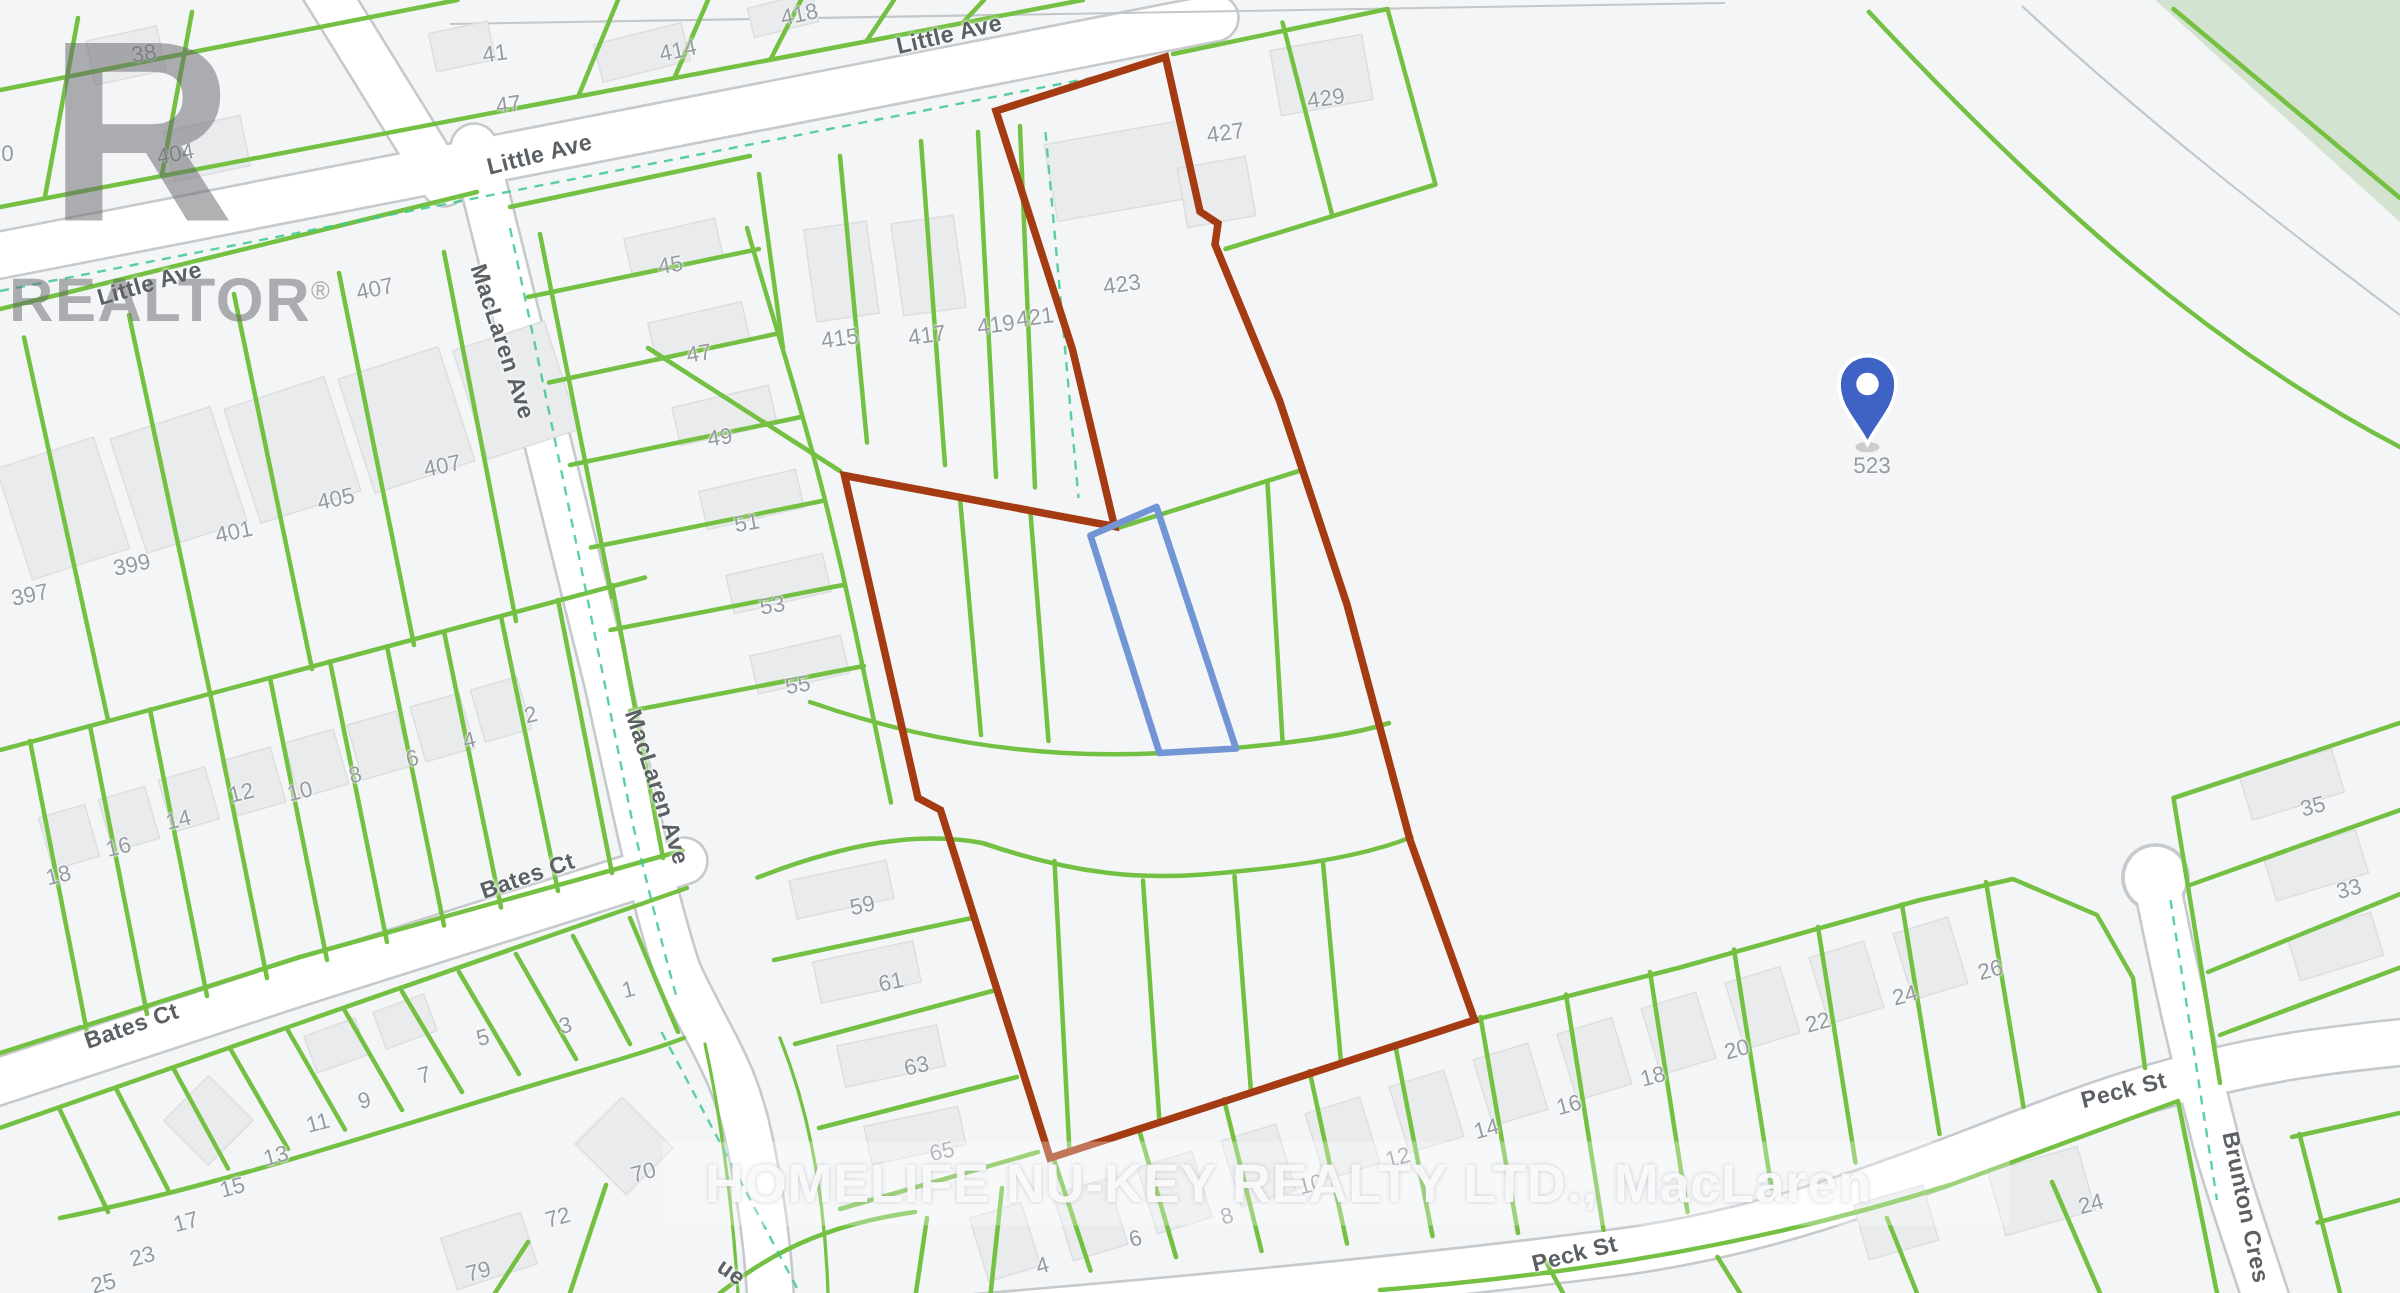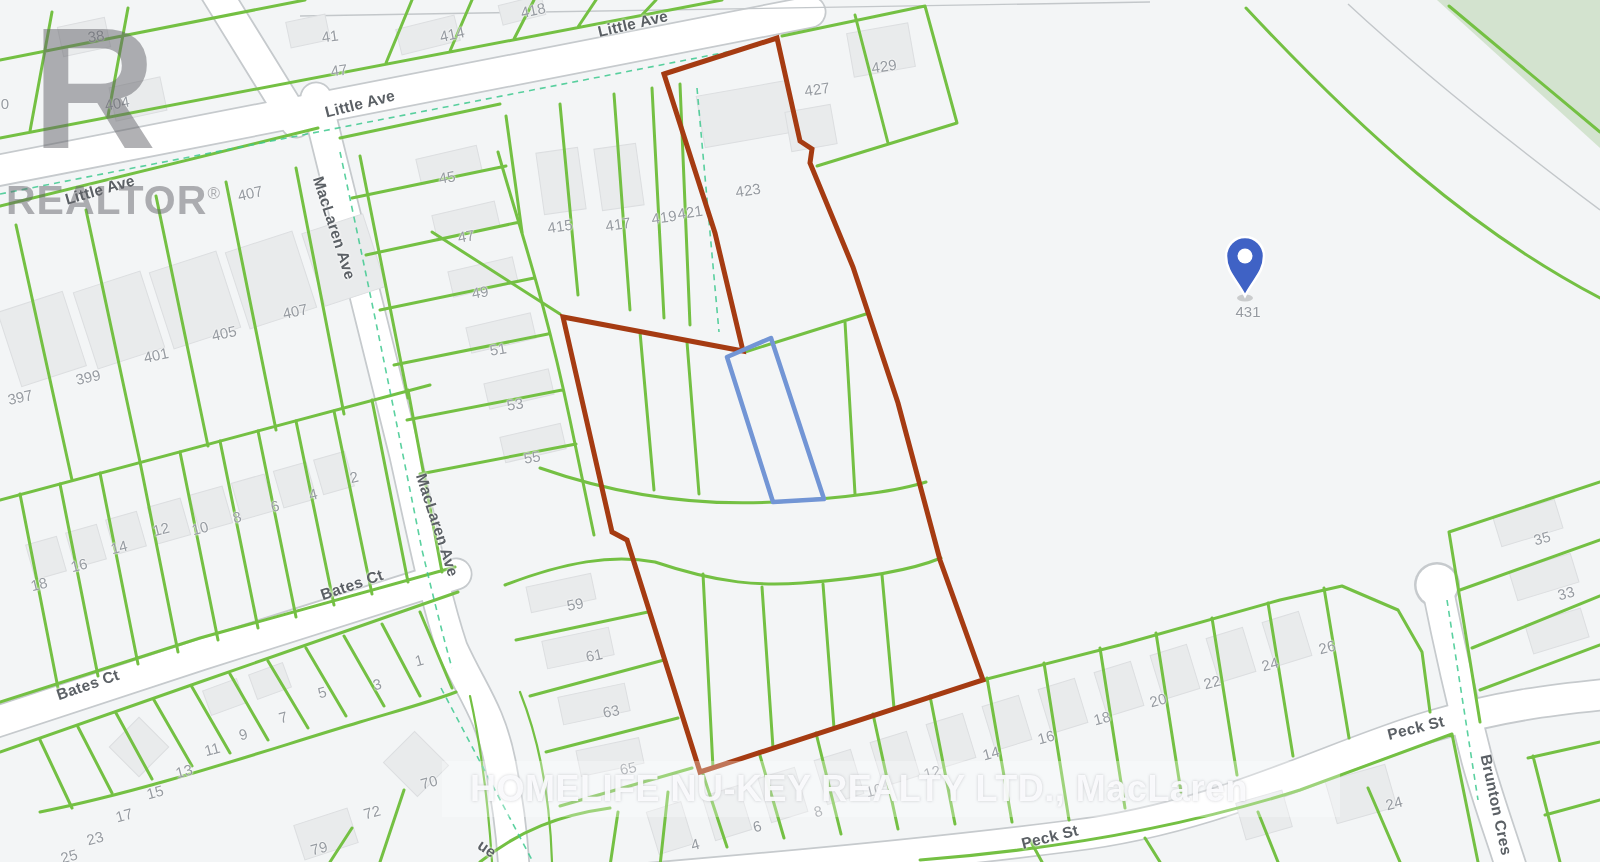--- a/index.html
+++ b/index.html
@@ -261,21 +261,21 @@
       <div class="lot-label" style="left: 1046px; top: 737px; transform: translate(-50%, -50%) rotate(-15deg);">16</div>
       <div class="lot-label" style="left: 1102px; top: 718px; transform: translate(-50%, -50%) rotate(-15deg);">18</div>
       <div class="lot-label" style="left: 1158px; top: 700px; transform: translate(-50%, -50%) rotate(-15deg);">20</div>
       <div class="lot-label" style="left: 1212px; top: 682px; transform: translate(-50%, -50%) rotate(-15deg);">22</div>
       <div class="lot-label" style="left: 1270px; top: 664px; transform: translate(-50%, -50%) rotate(-15deg);">24</div>
       <div class="lot-label" style="left: 1327px; top: 647px; transform: translate(-50%, -50%) rotate(-15deg);">26</div>
       <div class="lot-label" style="left: 1542px; top: 538px; transform: translate(-50%, -50%) rotate(-15deg);">35</div>
       <div class="lot-label" style="left: 1566px; top: 593px; transform: translate(-50%, -50%) rotate(-15deg);">33</div>
       <div class="lot-label" style="left: 1394px; top: 803px; transform: translate(-50%, -50%) rotate(-15deg);">24</div>
     </div>
-  <div id="pin-label" class="lot-label">431</div>
+  <div id="pin-label" class="lot-label">523</div>
 
   <div class="realtor">
     <div class="r">R</div>
     <div class="word"><span>REALTOR</span><sup>®</sup></div>
   </div>
 
   <div class="wm">
     <span>HOMELIFE NU-KEY REALTY LTD., MacLaren</span>
   </div>
 </div>

